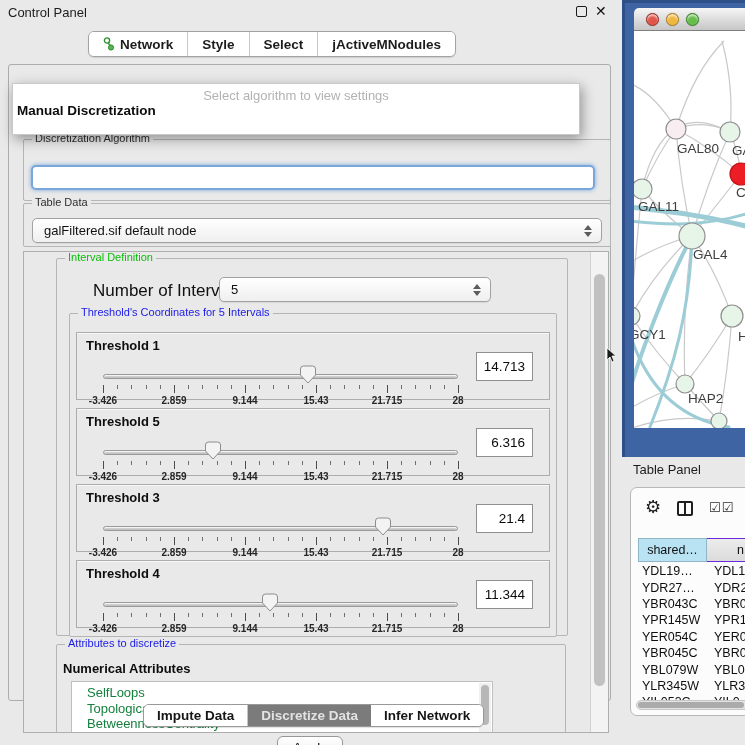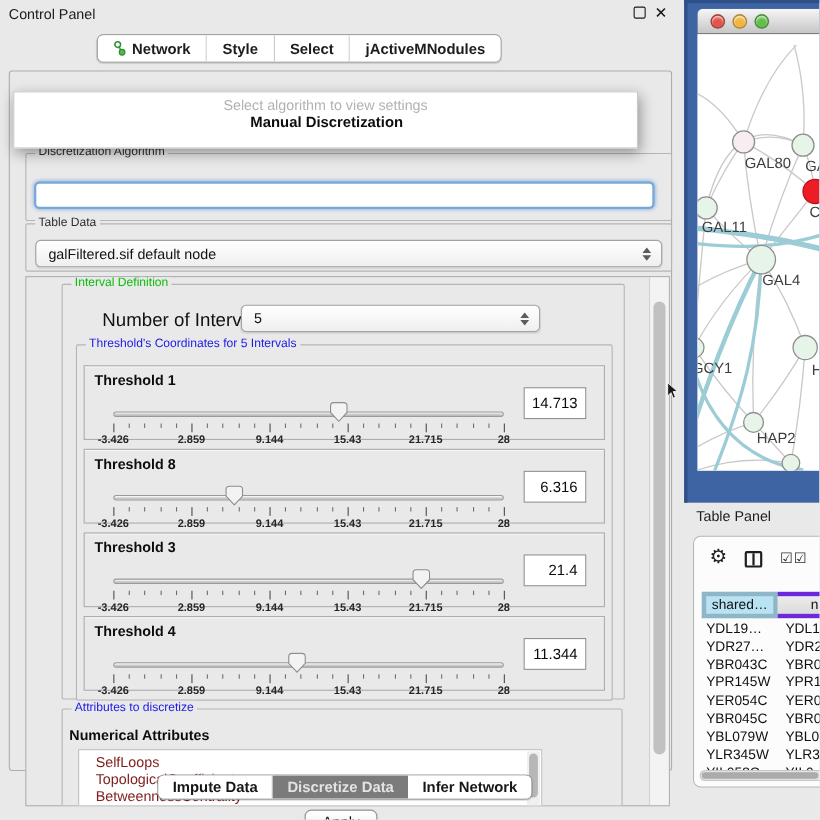--- a/index.html
+++ b/index.html
@@ -25,21 +25,21 @@
   .gcap.dark { color:#2e2e2e; }
   .gcap.green { color:#0abf0a; }
   .gcap.blue { color:#1a1ae8; }
 
   #algo-group { left:14px; top:74px; width:588px; height:62px; }
   #focus-combo { position:absolute; left:22px; top:100px; width:564px; height:25px; border:2px solid #79a7da; border-radius:5px; background:#fff; box-shadow:0 0 4px #79a7da; z-index:3; }
 
   #popup { position:absolute; left:12px; top:83px; width:568px; height:52px; background:#fff; border:1px solid #c9c9c9; box-shadow:2px 4px 12px rgba(0,0,0,.38); z-index:10; }
   .pph { position:absolute; top:4px; left:0; right:0; text-align:center; color:#b2b2b2; font-size:13px; }
   .popts { position:absolute; top:19px; left:2px; right:2px; }
-  .popt { height:16px; line-height:16px; font-size:13.5px; padding-left:2px; color:#0d0d0d; white-space:nowrap;text-align:center; }
+  .popt { height:16px; line-height:16px; font-size:13.5px; padding-left:2px; color:#0d0d0d; white-space:nowrap; }
   .popt.bold { font-weight:bold; }
 
   #tabledata-group { left:14px; top:138px; width:588px; height:44px; }
 
   .combo { position:absolute; height:25px; border:1px solid #a2a2a2; border-radius:5px; background:linear-gradient(#ffffff,#efefef); display:flex; align-items:center; padding-left:11px; font-size:13px; color:#111; box-shadow:0 1px 1px rgba(0,0,0,.08); }
   .stepper { position:absolute; right:6px; top:0; bottom:0; width:14px; display:flex; flex-direction:column; align-items:center; justify-content:center; gap:2px; }
   .arr-up { width:0; height:0; border-left:4px solid transparent; border-right:4px solid transparent; border-bottom:5px solid #5c5c5c; }
   .arr-dn { width:0; height:0; border-left:4px solid transparent; border-right:4px solid transparent; border-top:5px solid #5c5c5c; }
 
   #main-panel { position:absolute; left:14px; top:186px; width:586px; height:482px; border:1px solid #aeaeae; background:#e9e9e9; overflow:hidden; }
@@ -56,21 +56,21 @@
   .track { position:absolute; left:0; right:0; top:8px; height:5px; border:1px solid #9b9b9b; border-radius:3px; background:linear-gradient(#dadada,#bdbdbd); box-shadow:inset 0 1px 1px rgba(255,255,255,.8); }
   .tick { position:absolute; top:19px; width:1px; height:4px; background:#6e6e6e; }
   .tick.major { height:8px; background:#4d4d4d; }
   .tlabel { position:absolute; top:29px; transform:translateX(-50%); font-size:10px; font-weight:bold; color:#262626; white-space:nowrap; }
   .thumb { position:absolute; top:-1px; transform:translateX(-50%); width:17px; height:19px; }
   .vbox { position:absolute; right:16px; top:19px; width:57px; height:29px; background:#fff; border:1px solid #8f8f8f; font-size:13.5px; color:#0b0b0b; display:flex; align-items:center; justify-content:flex-end; padding-right:7px; }
 
   #attr-group { left:32px; top:392px; width:510px; height:100px; }
   .attr-sub { position:absolute; left:6px; top:16px; font-weight:bold; font-size:13px; color:#0d0d0d; }
   #attr-listbox { position:absolute; left:14px; top:36px; width:422px; height:58px; background:#fff; border:1px solid #bfbfbf; overflow:hidden; }
-  .aitem { height:15.5px; line-height:15.5px; font-size:13px; padding-left:15px; color:#7f1d1d; white-space:nowrap; }
+  .aitem { height:15.5px; line-height:15.5px; font-size:13px; padding-left:15px; color:#15803d; white-space:nowrap; }
   #attr-listbox .aitem:first-child { margin-top:3px; }
   .list-scroll { position:absolute; right:1px; top:1px; bottom:1px; width:12px; background:#f0f0f0; }
   .list-thumb { position:absolute; left:2px; top:2px; width:8px; height:40px; border-radius:4px; background:#b7b7b7; }
 
   .panel-vscroll { position:absolute; right:0; top:0; bottom:0; width:18px; background:#f3f3f3; border-left:1px solid #d2d2d2; }
   .panel-vthumb { position:absolute; left:3px; top:22px; width:11px; height:412px; border-radius:5.5px; background:#c1c1c1; }
 
   .apply-btn { position:absolute; left:268px; top:671px; width:66px; height:23px; border:1px solid #979797; border-radius:6px; background:linear-gradient(#ffffff,#ededed); font-size:13.5px; color:#111; display:flex; align-items:center; justify-content:center; box-shadow:0 1px 1px rgba(0,0,0,.12); }
 
   .btabs { position:absolute; left:143px; top:704px; height:23px; display:flex; background:#fff; border:1px solid #999; border-radius:6px; overflow:hidden; box-shadow:0 1px 1px rgba(0,0,0,.12); }
@@ -85,21 +85,21 @@
   #net-content { position:absolute; left:12px; top:31px; width:111px; height:397px; background:#fff; overflow:hidden; }
   .nlabel { font-size:13.5px; fill:#3e3e3e; font-family:"Liberation Sans",sans-serif; }
 
   #tp-title { position:absolute; left:633px; top:462px; font-size:13px; color:#1c1c1c; }
   #table-card { position:absolute; left:630px; top:487px; width:132px; height:229px; background:#fcfcfc; border:1px solid #b7b7b7; border-radius:7px; }
   .gear { position:absolute; left:14px; top:8px; font-size:18px; color:#1f1f1f; }
   .split-ico { position:absolute; left:46px; top:13px; width:16px; height:15px; border:2px solid #1f1f1f; border-radius:2px; }
   .split-ico div { position:absolute; left:5px; top:0; width:2px; height:11px; background:#1f1f1f; }
   .checks { position:absolute; left:78px; top:12px; font-size:13px; color:#2c2c2c; letter-spacing:1px; }
   .thead { position:absolute; left:7px; top:50px; display:flex; }
-  .hcell { height:24px; border:4px solid #6d28d9; font-size:12.5px; color:#111; display:flex; align-items:center; }
+  .hcell { height:24px; border:1px solid #6d28d9; font-size:12.5px; color:#111; display:flex; align-items:center; }
   .hcell.c0 { width:69px; background:#b9e2f3; border-color:#8fb6c6; justify-content:center; }
   .hcell.c1 { width:72px; background:linear-gradient(#ececec,#dbdbdb); border-left:none; padding-left:30px; }
   .tbody { position:absolute; left:7px; top:75px; width:141px; height:137px; overflow:hidden; }
   .trow { display:flex; height:16.4px; align-items:center; }
   .tcell { font-size:12.5px; color:#0f0f0f; white-space:nowrap; overflow:hidden; }
   .tcell.c0 { width:69px; padding-left:4px; }
   .tcell.c1 { width:72px; padding-left:7px; }
   .hscroll { position:absolute; left:5px; top:212px; width:120px; height:10px; background:#e3e3e3; border:1px solid #c6c6c6; border-radius:5px; }
   .hthumb { position:absolute; left:1px; top:1px; width:106px; height:6px; border-radius:3px; background:#ababab; }
 
@@ -202,21 +202,21 @@
                 <div class="tlabel" style="left: 60%;">15.43</div>
                 <div class="tlabel" style="left: 80%;">21.715</div>
                 <div class="tlabel" style="left: 100%;">28</div>
                 <div class="thumb" style="left: 57.7197%;"><svg width="17" height="19" viewBox="0 0 17 19">
                     <path d="M4,1 H13 Q16,1 16,4 V10 L8.5,18 L1,10 V4 Q1,1 4,1 Z" fill="#f3f3f3" stroke="#8d8d8d" stroke-width="1"></path>
                   </svg></div>
               </div>
               <div class="vbox">14.713</div>
             </div>
             <div class="tbox">
-              <div class="ttitle">Threshold 8</div>
+              <div class="ttitle">Threshold 5</div>
               <div class="zone">
                 <div class="track"></div>
                 <div class="tick major" style="left: 0%;"></div>
                 <div class="tick" style="left: 4%;"></div>
                 <div class="tick" style="left: 8%;"></div>
                 <div class="tick" style="left: 12%;"></div>
                 <div class="tick" style="left: 16%;"></div>
                 <div class="tick major" style="left: 20%;"></div>
                 <div class="tick" style="left: 24%;"></div>
                 <div class="tick" style="left: 28%;"></div>

